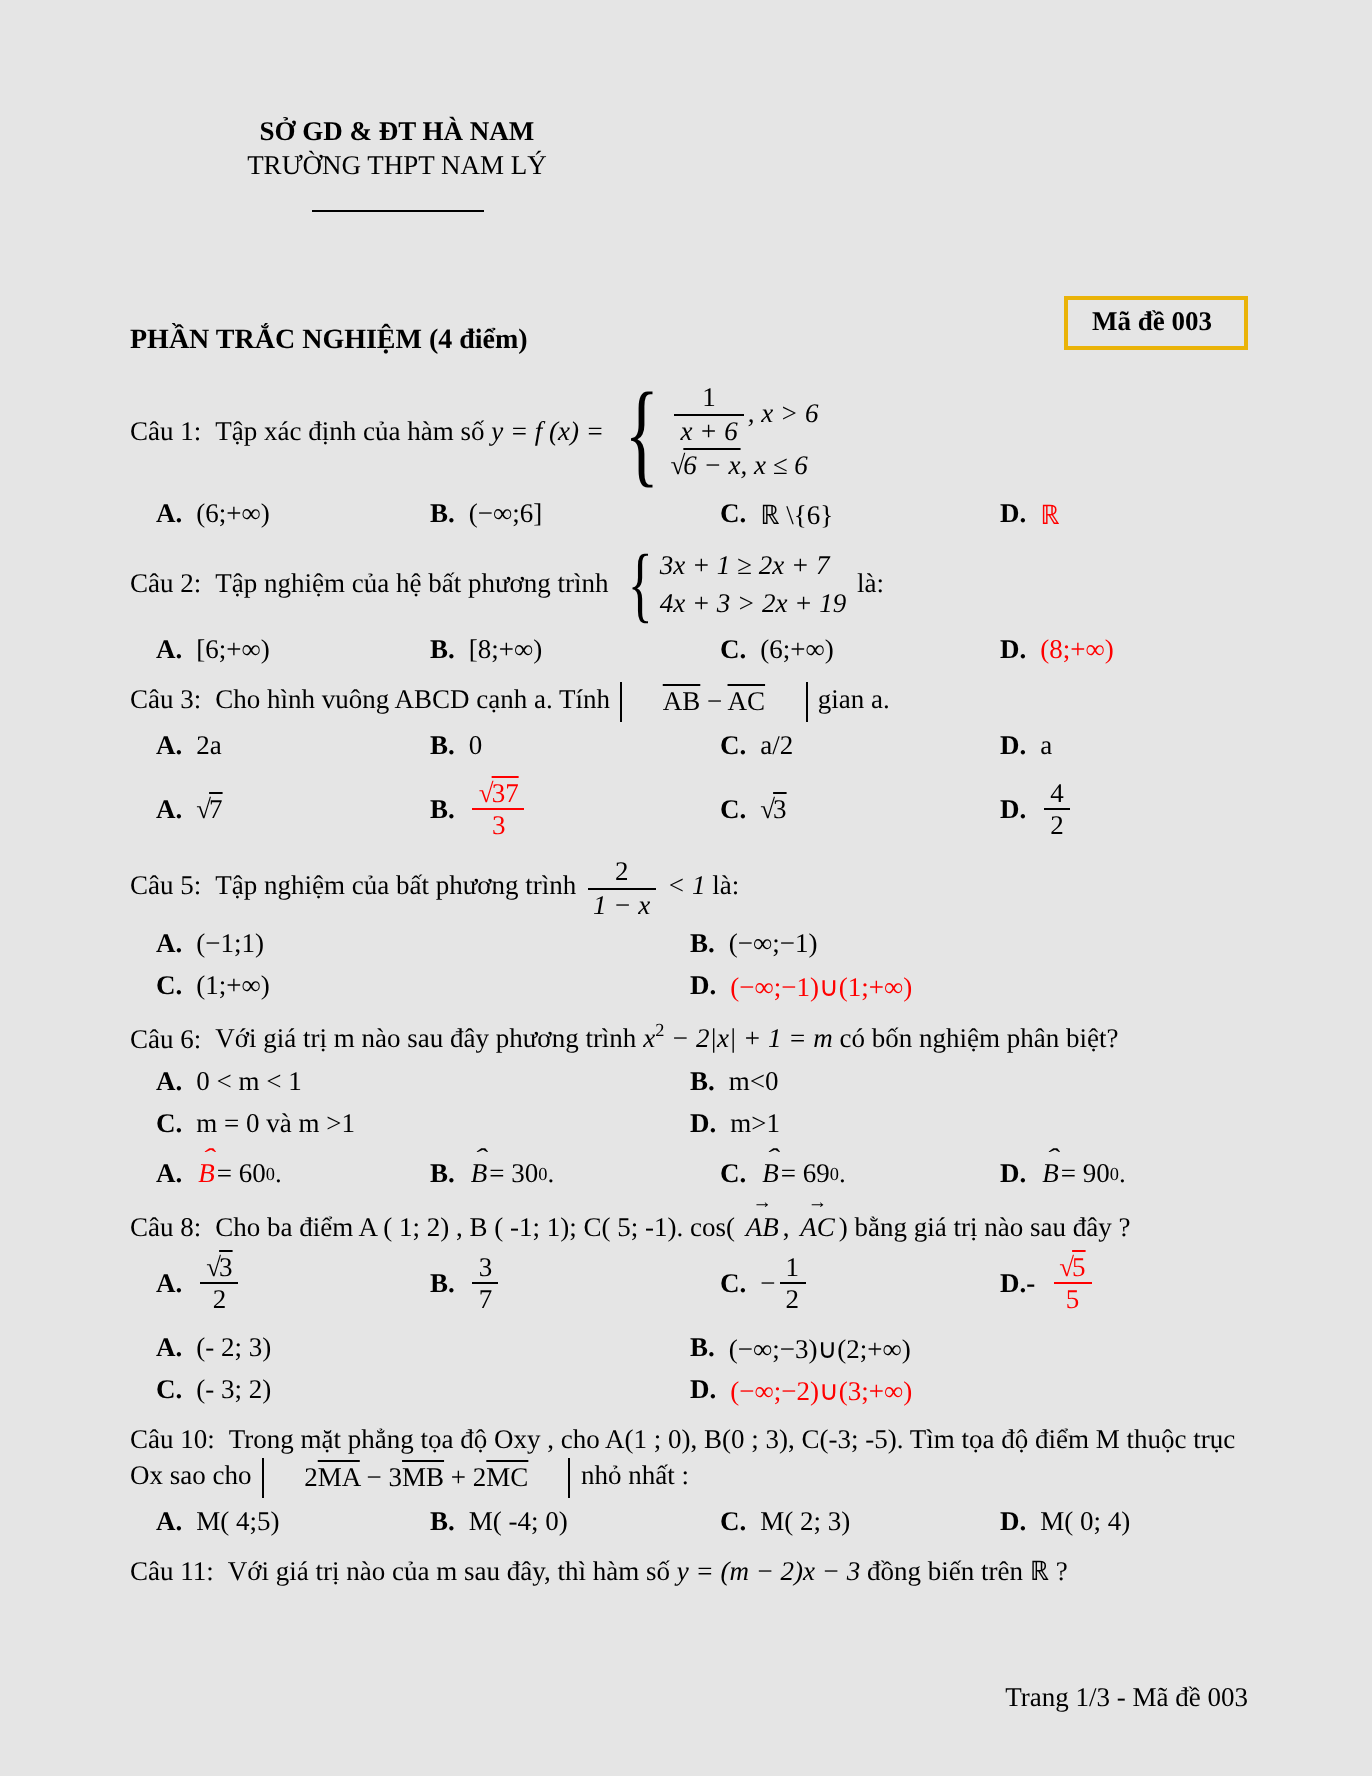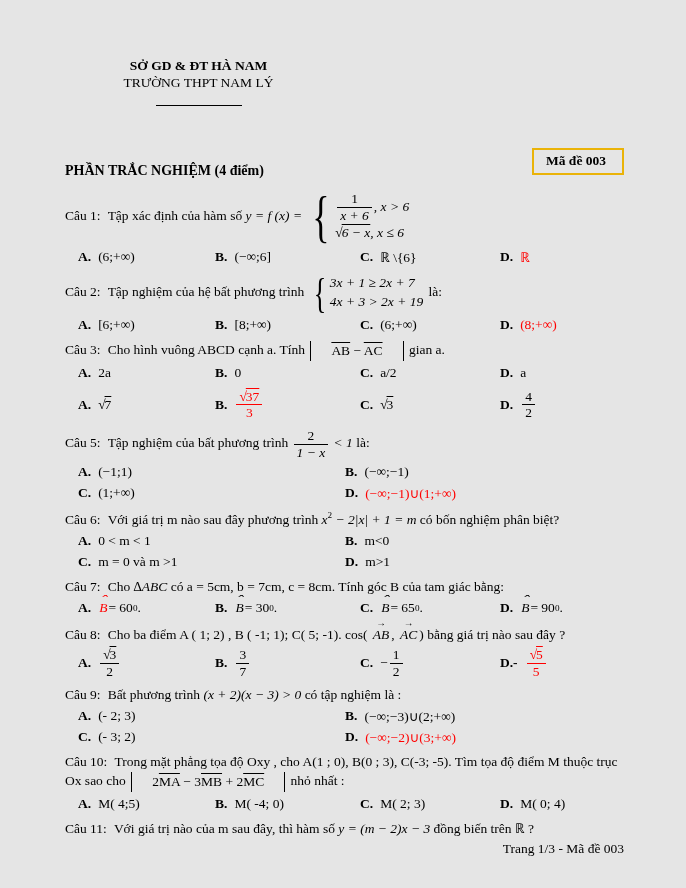--- a/index.html
+++ b/index.html
@@ -239,40 +239,39 @@
             <span class="okey">C.</span>
             <span>m = 0 và m &gt;1</span>
           </div>
           <div class="opt">
             <span class="okey">D.</span>
             <span>m&gt;1</span>
           </div>
         </div>
       </div>
       <div class="question">
-        <div class="stem"><span class="qlabel">Câu 7:</span><span>Cho </span><span class="mi">∆ABC</span><span> có a = 5cm, b = 7cm, c = 8cm. Tính góc B của tam giác bằng:</span></div>
         <div class="opts c4">
           <div class="opt">
             <span class="okey">A.</span>
             <span class="hat red">B</span>
             <span> = 60</span>
             <sup>0</sup>
             <span>.</span>
           </div>
           <div class="opt">
             <span class="okey">B.</span>
             <span class="hat">B</span>
             <span> = 30</span>
             <sup>0</sup>
             <span>.</span>
           </div>
           <div class="opt">
             <span class="okey">C.</span>
             <span class="hat">B</span>
-            <span> = 65</span>
+            <span> = 69</span>
             <sup>0</sup>
             <span>.</span>
           </div>
           <div class="opt">
             <span class="okey">D.</span>
             <span class="hat">B</span>
             <span> = 90</span>
             <sup>0</sup>
             <span> .</span>
           </div>
@@ -306,21 +305,20 @@
           <div class="opt">
             <span class="okey">D.-</span>
             <span class="frac red">
               <span class="num"><span class="sqrt"><span class="rad">√</span><span class="rbody"><span>5</span></span></span></span>
               <span class="den"><span>5</span></span>
             </span>
           </div>
         </div>
       </div>
       <div class="question">
-        <div class="stem"><span class="qlabel">Câu 9:</span><span>Bất phương trình </span><span class="mi">(x + 2)(x − 3) &gt; 0</span><span> có tập nghiệm là :</span></div>
         <div class="opts c2">
           <div class="opt">
             <span class="okey">A.</span>
             <span>(- 2; 3)</span>
           </div>
           <div class="opt">
             <span class="okey">B.</span>
             <span>(−∞;−3)∪(2;+∞)</span>
           </div>
           <div class="opt">

